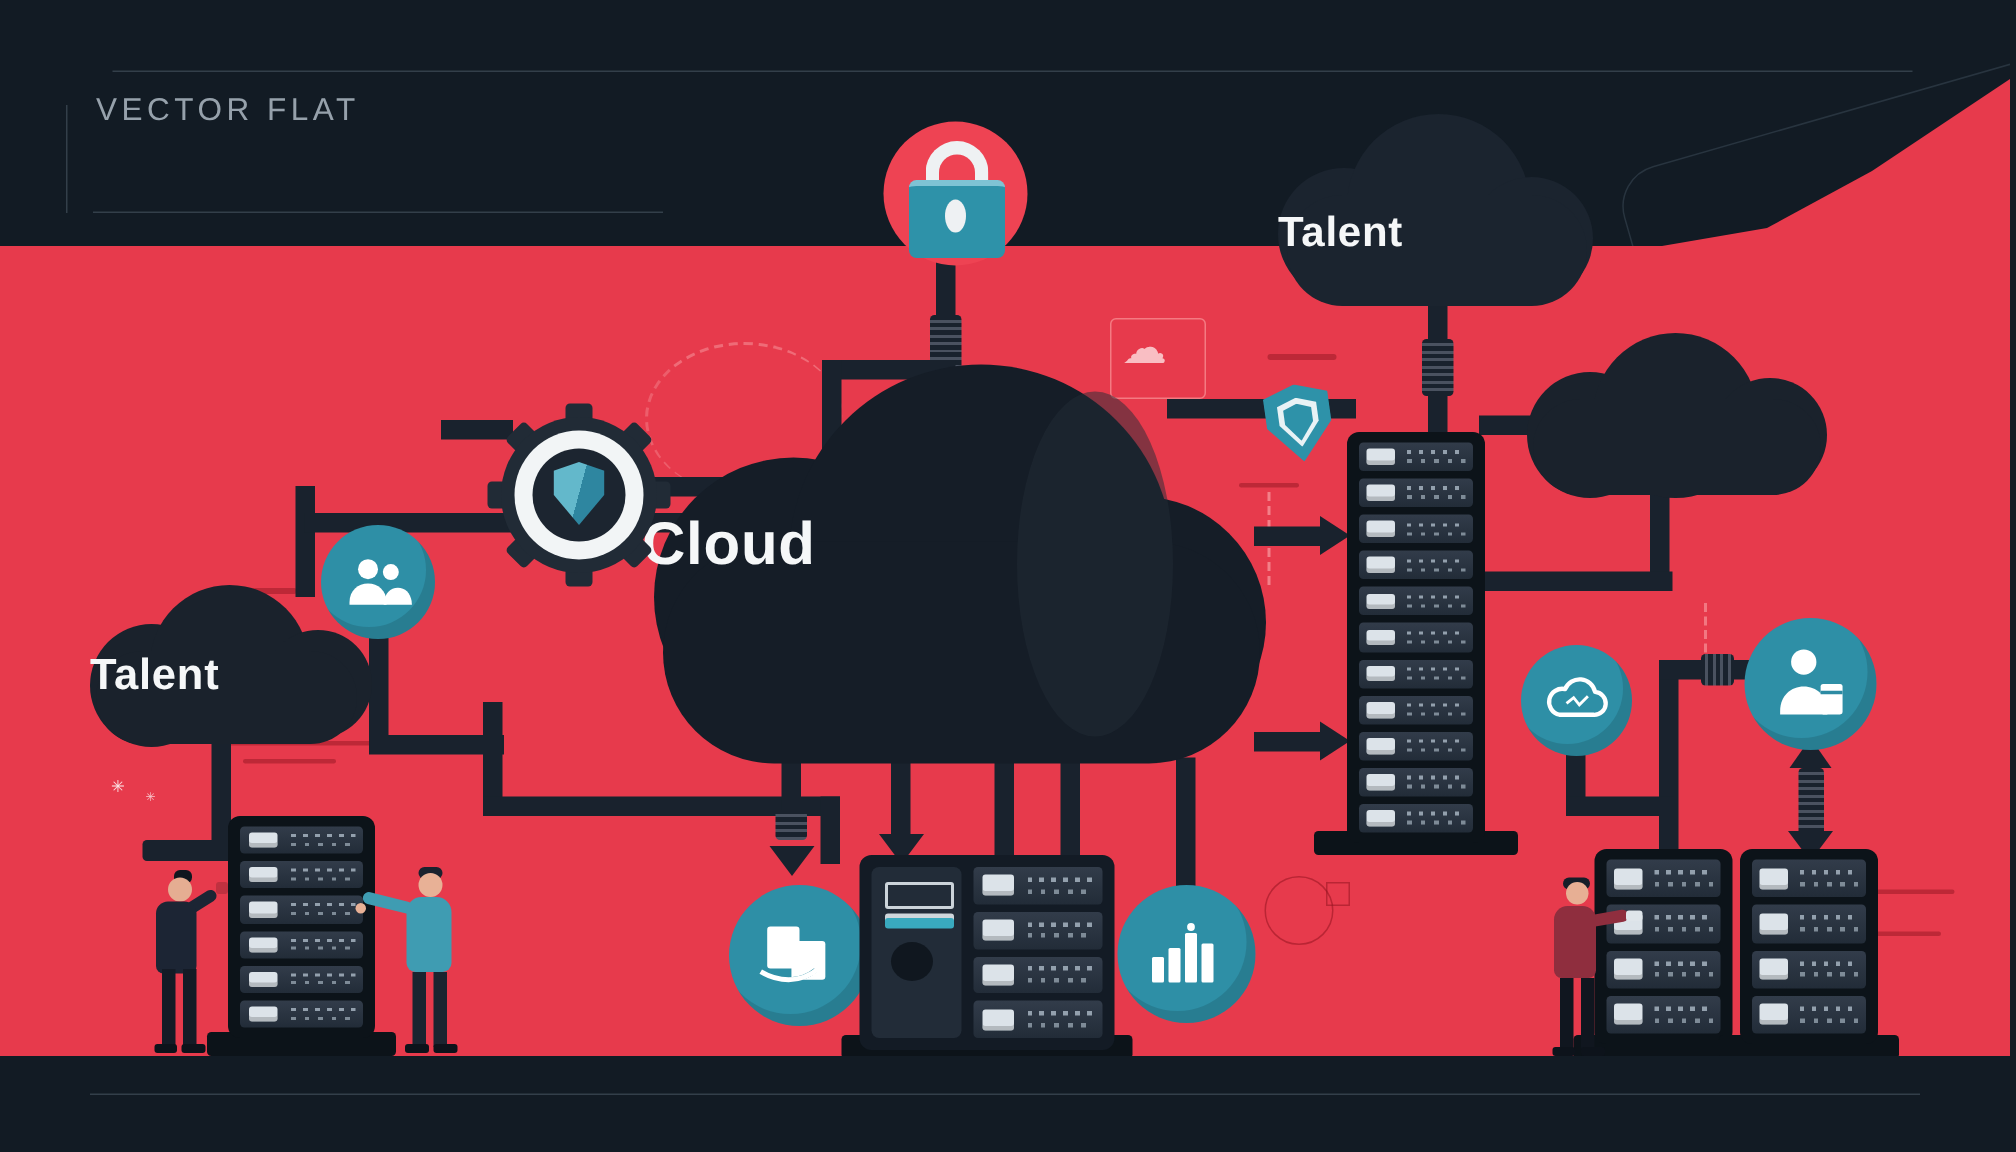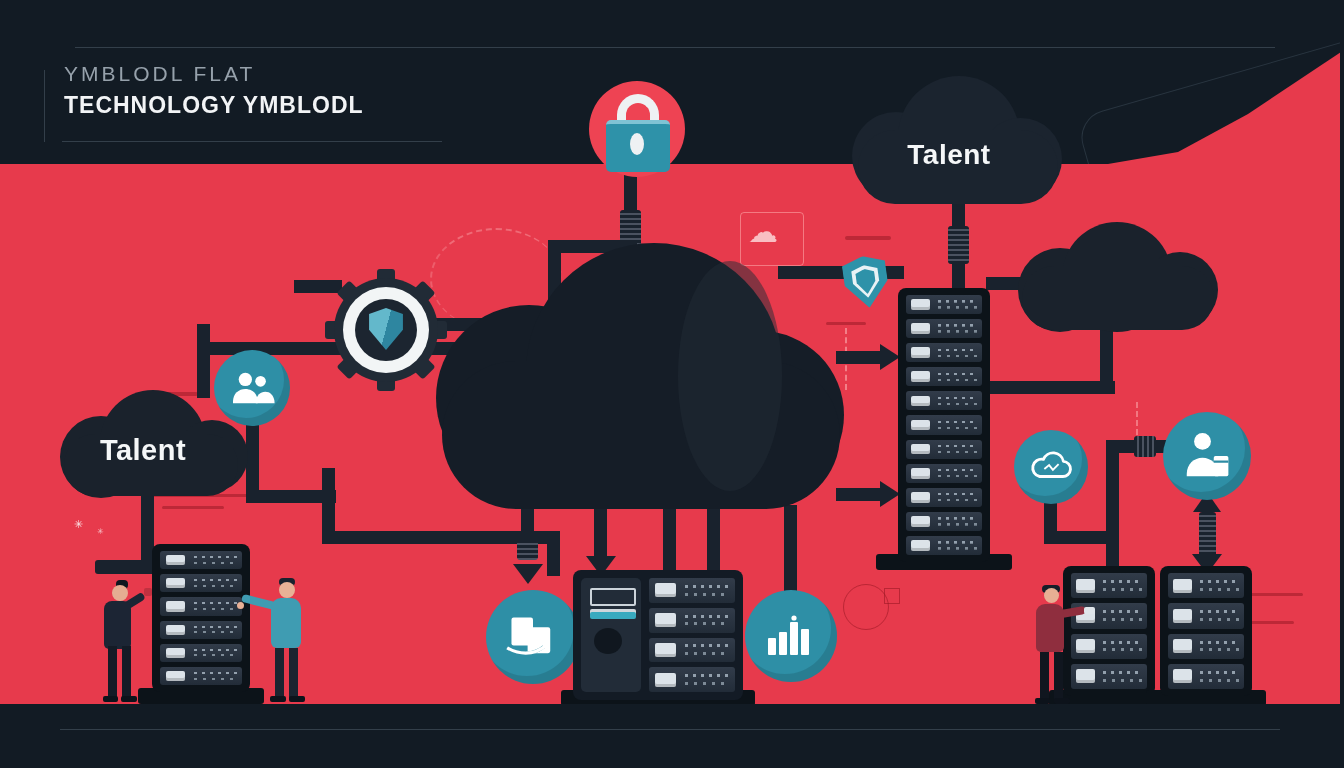--- a/index.html
+++ b/index.html
@@ -11,21 +11,21 @@
   .rib-v{position:absolute;background:repeating-linear-gradient(180deg,#19222d 0 3px,#4a5260 3px 5px);border-radius:3px;}
   .rib-h{position:absolute;background:repeating-linear-gradient(90deg,#19222d 0 3px,#4a5260 3px 5px);border-radius:3px;}
   .arr{position:absolute;width:0;height:0;}
   .arr.down{border-left:15px solid transparent;border-right:15px solid transparent;border-top:20px solid #19222d;}
   .arr.up{border-left:14px solid transparent;border-right:14px solid transparent;border-bottom:20px solid #19222d;}
   .arr.right{border-top:13px solid transparent;border-bottom:13px solid transparent;border-left:20px solid #19222d;}
   
   .cloud{position:absolute;}
   .cloud i{position:absolute;border-radius:50%;background:var(--c);}
   .cloud s.base{position:absolute;background:var(--c);border-radius:80px;text-decoration:none;}
-  .cloud .lbl{position:absolute;left:0;right:16px;text-align:center;color:#f5f7f8;font-weight:bold;letter-spacing:.5px;}
+  .cloud .lbl{position:absolute;left:0;right:16px;text-align:left;color:#f5f7f8;font-weight:bold;letter-spacing:.5px;}
   
   .badge{position:absolute;border-radius:50%;background:#2e8fa6;display:flex;align-items:center;justify-content:center;
          box-shadow:inset -6px -8px 0 rgba(0,0,0,.12);}
   
   .rack{position:absolute;background:#0c1319;border-radius:8px;padding:7px 8px;display:flex;flex-direction:column;gap:5px;box-sizing:border-box;}
   .rack .u{flex:1;background:linear-gradient(180deg,#323c4a,#222c38);border-radius:3px;position:relative;}
   .rack .u::before{content:"";position:absolute;left:7%;top:22%;width:24%;height:56%;background:#dce3e9;border-radius:2px;
          box-shadow:inset 0 -3px 0 rgba(0,0,0,.18);}
   .rack .u::after{content:"";position:absolute;right:6%;top:28%;width:52%;height:44%;
          background-image:repeating-linear-gradient(90deg,#93a0ad 0 3px,transparent 3px 8px),
@@ -47,22 +47,21 @@
 </style>
 </head>
 <body>
 
 <div id="stage">
 
   <div id="band-top">
     <div class="abs" style="left:1085px;top:38px;width:560px;height:150px;border:1px solid #28343f;border-radius:28px;transform:rotate(-16deg);"></div>
     <div class="hairline" style="left:75px;top:47px;width:1200px;height:1px;"></div>
     <div class="hairline" style="left:44px;top:70px;width:1px;height:72px;"></div>
-    <div class="abs" style="left:64px;top:62px;font-size:21px;letter-spacing:3px;color:#96a1ab;">YMBLODL FLAT</div>
-    <div class="abs" style="left:64px;top:92px;font-size:23px;font-weight:bold;letter-spacing:1px;color:#f2f4f6;">TECHNOLOGY YMBLODL</div>
+    <div class="abs" style="left:64px;top:62px;font-size:21px;letter-spacing:3px;color:#96a1ab;">VECTOR FLAT</div>
     <div class="hairline" style="left:62px;top:141px;width:380px;height:1px;"></div>
   </div>
 
   <div class="abs" style="left:740px;top:212px;width:62px;height:52px;border:1.5px solid rgba(255,175,175,.55);border-radius:4px;"></div>
   <div class="abs" style="left:748px;top:214px;font-size:30px;color:rgba(255,235,235,.75);">☁</div>
   <div class="abs" style="left:845px;top:328px;width:0;height:62px;border-left:2px dashed rgba(255,195,195,.5);"></div>
   <div class="abs" style="left:1136px;top:402px;width:0;height:42px;border-left:2px dashed rgba(255,195,195,.45);"></div>
   <div class="abs" style="left:430px;top:228px;width:130px;height:100px;border-top:2px dashed rgba(255,200,200,.35);border-left:2px dashed rgba(255,200,200,.25);border-radius:50%;"></div>
   <div class="scr" style="left:148px;top:392px;width:50px;height:4px;"></div>
   <div class="scr" style="left:845px;top:236px;width:46px;height:4px;"></div>
@@ -152,20 +151,21 @@
     <s class="base" style="left:4px;top:44px;width:192px;height:64px;"></s>
   </div>
 
   <div class="cloud" style="left:428px;top:243px;width:425px;height:278px;--c:#151d27;">
     <i style="left:8px;top:62px;width:186px;height:186px;"></i>
     <i style="left:98px;top:0;width:256px;height:256px;"></i>
     <i style="left:248px;top:88px;width:168px;height:168px;"></i>
     <s class="base" style="left:14px;top:118px;width:398px;height:148px;border-radius:74px;"></s>
     <i style="left:250px;top:18px;width:104px;height:230px;background:#212b36;opacity:.5;border-radius:50%;"></i>
     <div class="lbl" style="top:96px;font-size:40px;line-height:48px;">
+      <div>Cloud</div>
     </div>
   </div>
 
   <div class="abs" style="left:589px;top:81px;width:96px;height:96px;border-radius:50%;background:#ee4353;"></div>
   <div class="abs" style="left:617px;top:94px;width:42px;height:42px;border:9px solid #eef1f3;border-bottom:none;border-radius:22px 22px 0 0;box-sizing:border-box;"></div>
   <div class="abs" style="left:606px;top:120px;width:64px;height:52px;background:#2e92a9;border-radius:5px;border-top:4px solid #7fc3d4;box-sizing:border-box;"></div>
   <div class="abs" style="left:630px;top:133px;width:14px;height:22px;background:#eef1f3;border-radius:50%;"></div>
 
   <div class="abs" style="left:332px;top:276px;width:108px;height:108px;">
     <div class="gear-tooth" style="transform:rotate(0deg) translate(52px);"></div>

